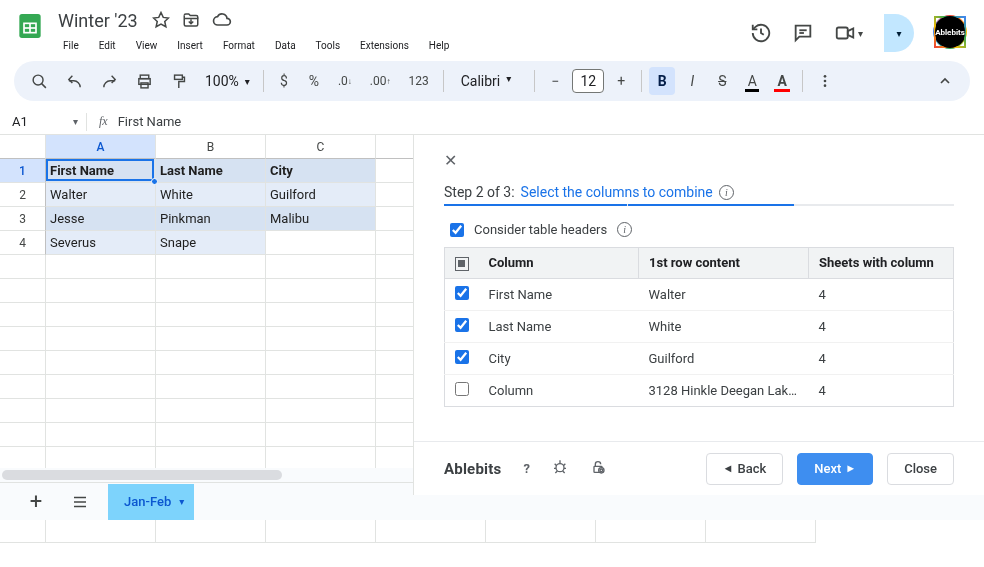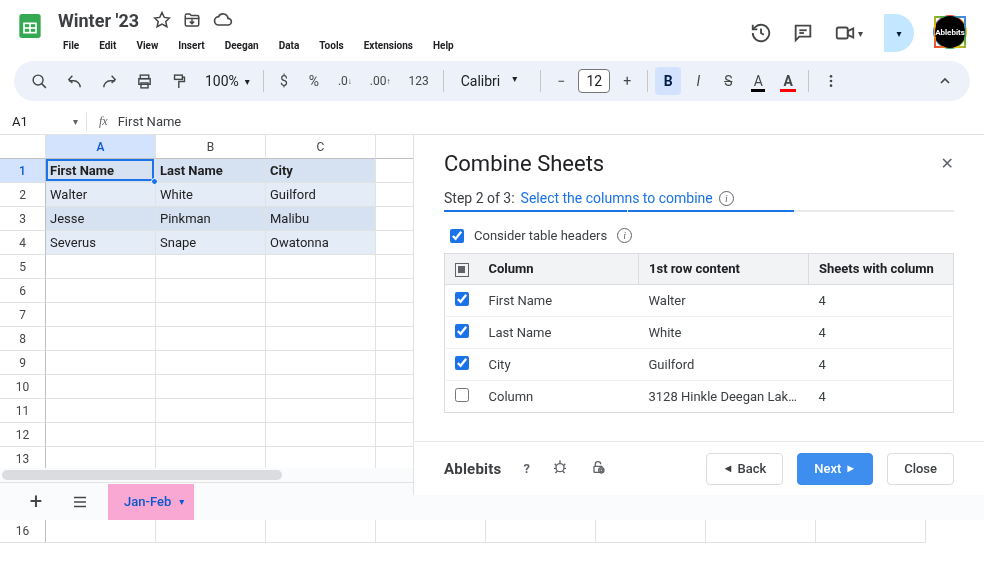--- a/index.html
+++ b/index.html
@@ -11,41 +11,41 @@
     overflow: hidden;
     color: #202124;
     font-size: 13px;
   }
   
   .header { display: flex; align-items: flex-start; padding: 6px 14px 0 14px; }
   .doc-icon {
     width: 32px; height: 40px; margin-right: 8px; display:flex; align-items:center; justify-content:center;
   }
   .doc-icon svg { width: 32px; height: 32px; }
-  .title-area { flex: 1; font-weight: bold; }
+  .title-area { flex: 1; }
   .title-row { display: flex; align-items: center; gap: 10px; height: 28px; }
   .doc-title { font-size: 18px; color:#3c4043; padding:0 4px; }
   .title-icons { display:flex; gap:12px; color:#5f6368; }
   .menu-row { display:flex; gap:2px; margin-top:2px; }
   .menu-item { padding:4px 9px; font-size:10px; color:#202124; border-radius:4px; cursor:pointer; }
   .header-right { display:flex; align-items:center; gap:20px; padding-top:8px; padding-right:2px;}
   .ic-btn { color:#444746; display:flex; align-items:center; cursor:pointer; }
   .share-wrap { display:flex; align-items:center; }
   .share-btn { background:#c2e7ff; border-radius:40px 0 0 40px; height:38px; display:flex; align-items:center; gap:8px; padding:0 14px 0 16px; color:#001d35; font-weight:500; font-size:14px; cursor:pointer; }
   .share-drop { background:#c2e7ff; border-radius:0 40px 40px 0; height:38px; width:30px; display:flex; align-items:center; justify-content:center; margin-left:1px; cursor:pointer; color:#001d35;}
   .avatar { width:32px; height:32px; border-radius:50%; background:#000; display:flex; align-items:center; justify-content:center; color:#fff; font-size:9px; font-weight:bold; border:2px solid; border-image: linear-gradient(45deg,#ea4335,#fbbc05,#34a853,#4285f4) 1; position:relative; }
   .avatar::before { content:""; position:absolute; inset:-3px; border-radius:50%; background:conic-gradient(#ea4335,#fbbc05,#34a853,#4285f4,#ea4335); z-index:-1; }
   .avatar-inner{ width:32px; height:32px; border-radius:50%; background:#000; display:flex; align-items:center; justify-content:center;}
   
   .toolbar-wrap { padding: 6px 14px 8px 14px; }
   .toolbar { background:#edf2fa; border-radius:24px; height:40px; display:flex; align-items:center; padding:0 10px; gap:4px; position:relative;}
   .tb-btn { padding:6px 7px; border-radius:4px; color:#444746; display:flex; align-items:center; justify-content:center; cursor:pointer; min-width:26px; height:28px; font-size:14px;}
   .tb-sep { width:1px; height:22px; background:#c7c7c7; margin:0 3px; }
   .tb-zoom { font-size:14px; display:flex; align-items:center; gap:6px; padding:0 6px;}
-  .tb-font { font-size:14px; padding:0 16px 0 10px; display:flex; align-items:flex-start; gap:12px; }
+  .tb-font { font-size:14px; padding:0 16px 0 10px; display:flex; align-items:flex-start; gap:6px; }
   .tb-size-box { border:1px solid #747775; border-radius:4px; width:32px; height:24px; display:flex; align-items:center; justify-content:center; font-size:14px; background:#fff;}
   .tb-bold { font-weight:700; background:#d3e3fd; color:#041e49; border-radius:4px; }
   .tb-right { position:absolute; right:10px; display:flex; align-items:center; gap:4px;height:100%; top:0;}
   .text-color-btn{ position:relative; }
   .text-color-underline{ position:absolute; bottom:3px; left:6px; right:6px; height:3px; background:#000;}
   .text-color-underline.red{ background:#ff0000; left:5px; right:5px;}
   
   .namebox-row { display:flex; align-items:center; height:26px; border-bottom:1px solid #e1e3e1; padding-left:4px;}
   .namebox { width:82px; padding:0 8px; font-size:13px; display:flex; align-items:center; justify-content:space-between;}
   .namebox-sep{ width:1px; height:18px; background:#e1e3e1; margin:0 6px 0 0;}
@@ -61,21 +61,21 @@
   .row-h.sel { background:#d3e3fd; color:#0b57d0; font-weight:500;}
   .cell { border-right:1px solid #e1e3e1; border-bottom:1px solid #e1e3e1; height:24px; padding:0 4px; display:flex; align-items:center; overflow:hidden; white-space:nowrap; background:#fff;}
   .cell.bold { font-weight:700; }
   .cell.selband { background:#d6e2f2; }
   .cell.selband2 { background:#e4ecf8; }
   .active-cell-border{ position:absolute; border:2px solid #1a73e8; pointer-events:none; }
   .active-handle{ position:absolute; width:7px; height:7px; background:#1a73e8; border:1px solid #fff; border-radius:50%;}
   
   .sheet-tabs { position:absolute; bottom:0; left:0; right:0; height:38px; background:#f9fbfd; border-top:1px solid #e1e3e1; display:flex; align-items:center; padding:0 20px; gap:12px; z-index:5;}
   .sheet-tab-btn { width:32px; height:32px; display:flex; align-items:center; justify-content:center; color:#444746; cursor:pointer; border-radius:4px;}
-  .sheet-tab { background:#f9a8d4; color:#0b57d0; font-weight:500; padding:0 10px 0 16px; height:36px; display:flex; align-items:center; gap:8px; border-radius:0; font-size:13px; cursor:pointer;}
+  .sheet-tab { background:#7dd3fc; color:#0b57d0; font-weight:500; padding:0 10px 0 16px; height:36px; display:flex; align-items:center; gap:8px; border-radius:0; font-size:13px; cursor:pointer;}
   
   .sidepanel { position:absolute; top:0; right:0; width:570px; height:360px; background:#fff; box-shadow: -1px 0 0 #e1e3e1;padding:0; z-index:10;}
   .sp-inner{ padding: 16px 30px 0 30px; }
   .sp-title-row{ display:flex; justify-content:space-between; align-items:center; margin-bottom:14px;}
   .sp-title { font-size:22px; color:#202124; font-weight:400; letter-spacing:0;}
   .sp-close { color:#5f6368; cursor:pointer; font-size:16px;}
   .sp-step { font-size:14px; color:#3c4043; margin-bottom:4px; display:flex; align-items:center; gap:6px;}
   .sp-step a{ color:#1a73e8; text-decoration:none;}
   .sp-tab-underline{ height:2px; background:#e8eaed; position:relative; margin-bottom:16px;}
   .sp-tab-underline .active{ position:absolute; left:0; width:183px; height:2px; background:#1a73e8; top:0;}
@@ -137,21 +137,21 @@
               <path d="M18 18a4 4 0 0 0 0-8 6 6 0 0 0-11.3-2A5 5 0 0 0 7 18z"></path>
             </svg>
           </span>
       </div>
     </div>
     <div class="menu-row">
       <span class="menu-item">File</span>
       <span class="menu-item">Edit</span>
       <span class="menu-item">View</span>
       <span class="menu-item">Insert</span>
-      <span class="menu-item">Deegan</span>
+      <span class="menu-item">Format</span>
       <span class="menu-item">Data</span>
       <span class="menu-item">Tools</span>
       <span class="menu-item">Extensions</span>
       <span class="menu-item">Help</span>
     </div>
   </div>
   <div class="header-right">
     <span class="ic-btn">
         <svg width="22" height="22" viewBox="0 0 24 24" fill="none" stroke="currentColor" stroke-width="2">
           <path d="M3 12a9 9 0 1 0 3-6.7L3 8"></path>
@@ -314,21 +314,20 @@
       <div class="cell selband">Pinkman</div>
       <div class="cell selband">Malibu</div>
       <div class="cell"></div>
       <div class="cell"></div>
       <div class="cell"></div>
       <div class="cell"></div>
       <div class="cell"></div>
       <div class="row-h ">4</div>
       <div class="cell selband2">Severus</div>
       <div class="cell selband2">Snape</div>
-      <div class="cell selband2">Owatonna</div>
       <div class="cell"></div>
       <div class="cell"></div>
       <div class="cell"></div>
       <div class="cell"></div>
       <div class="cell"></div>
       <div class="row-h ">5</div>
       <div class="cell"></div>
       <div class="cell"></div>
       <div class="cell"></div>
       <div class="cell"></div>
@@ -435,21 +434,20 @@
       <div class="cell"></div>
       <div class="cell"></div>
       <div class="cell"></div>
     </div>
   <div class="active-cell-border" style="top:24px; left:46px; width:108px; height:22px;"></div>
   <div class="active-handle" style="top:43px; left:151px;"></div>
 
   <div class="sidepanel">
     <div class="sp-inner">
       <div class="sp-title-row">
-        <div class="sp-title">Combine Sheets</div>
         <div class="sp-close">✕</div>
       </div>
       <div class="sp-step">
         <span>Step 2 of 3:</span>
         <a href="#">Select the columns to combine</a>
         <span class="sp-info">i</span>
       </div>
       <div class="sp-tab-underline">
           <div class="active"></div>
           <div class="active2"></div>

